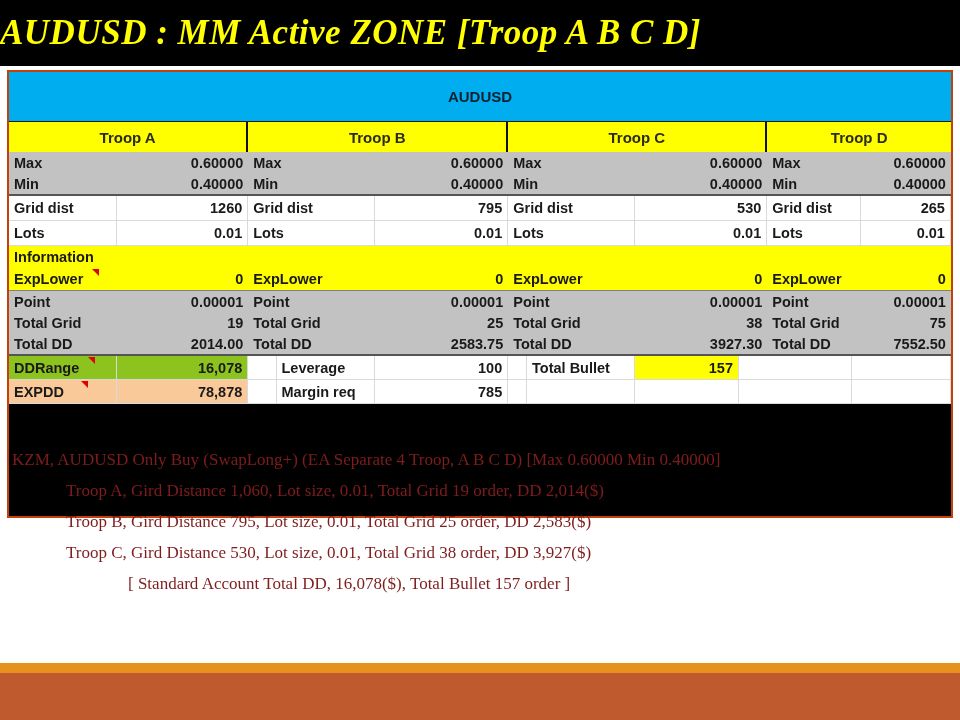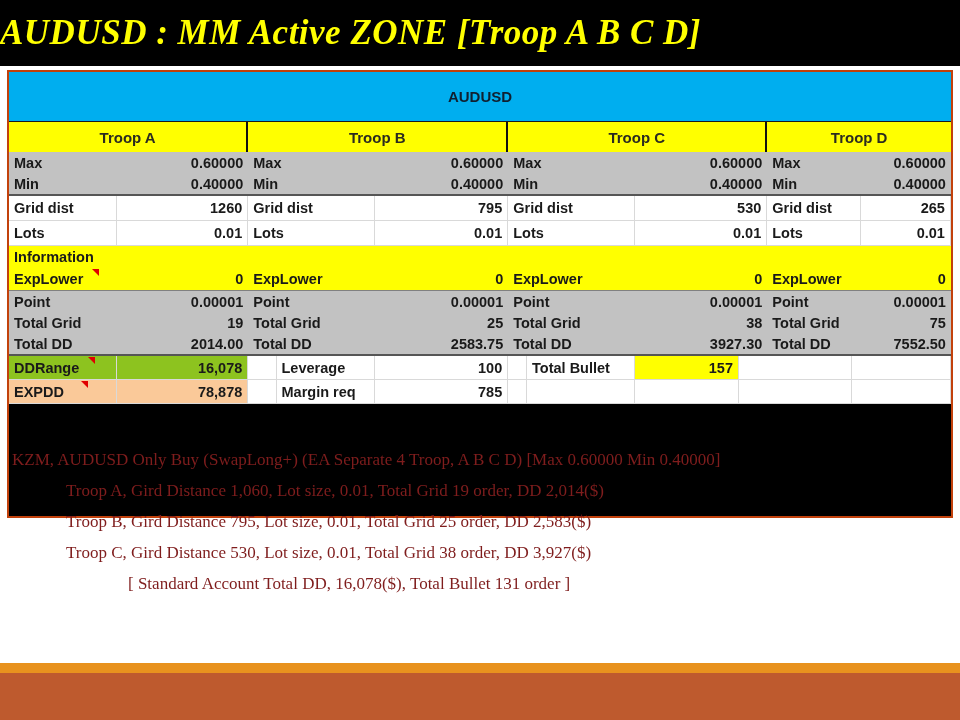--- a/index.html
+++ b/index.html
@@ -28,21 +28,21 @@
     box-sizing:border-box;font-size:14.5px;color:#1a1a1a;font-weight:bold;
     display:flex;align-items:center;padding:0 5px;overflow:hidden;
     white-space:nowrap;position:relative;
   }
   .lbl{justify-content:flex-start;}
   .val{justify-content:flex-end;}
   
   #banner{height:50px;background:#00AEEF;border-bottom:1px solid #1a1a1a;}
   #banner .cell{width:100%;justify-content:center;font-size:15px;color:#102030;}
   
-  #troops{height:30px;background:#FFFF00;}
+  #troops{height:30px;background:#FFFF00;justify-content:flex-end;}
   #troops .cell{
     justify-content:center;font-size:15px;color:#2b2b20;
     border-right:2px solid #111;
   }
   #troops .cell:last-child{border-right:none;}
   
   .grey{background:#C2C2C2;}
   .grey .cell{border:none;}
   .white{background:#ffffff;}
   .white .cell{border:1px solid #d9d9d9;border-left:none;border-top:none;}
@@ -222,17 +222,17 @@
     <div class="cell" style="width:10.5%"></div>
   </div>
 
 </div>
 
 <div id="notes">
   <div class="line ind0">KZM, AUDUSD Only Buy (SwapLong+) (EA Separate 4 Troop, A B C D) [Max 0.60000 Min 0.40000]</div>
   <div class="line ind1">Troop A, Gird Distance 1,060, Lot size, 0.01, Total Grid 19 order, DD 2,014($)</div>
   <div class="line ind1">Troop B, Gird Distance 795, Lot size, 0.01, Total Grid 25 order, DD 2,583($)</div>
   <div class="line ind1">Troop C, Gird Distance 530, Lot size, 0.01, Total Grid 38 order, DD 3,927($)</div>
-  <div class="line ind2">[ Standard Account Total DD, 16,078($), Total Bullet 131 order ]</div>
+  <div class="line ind2">[ Standard Account Total DD, 16,078($), Total Bullet 157 order ]</div>
 </div>
 
 <div id="band-orange"></div>
 <div id="band-rust"></div>
 
 </body></html>

